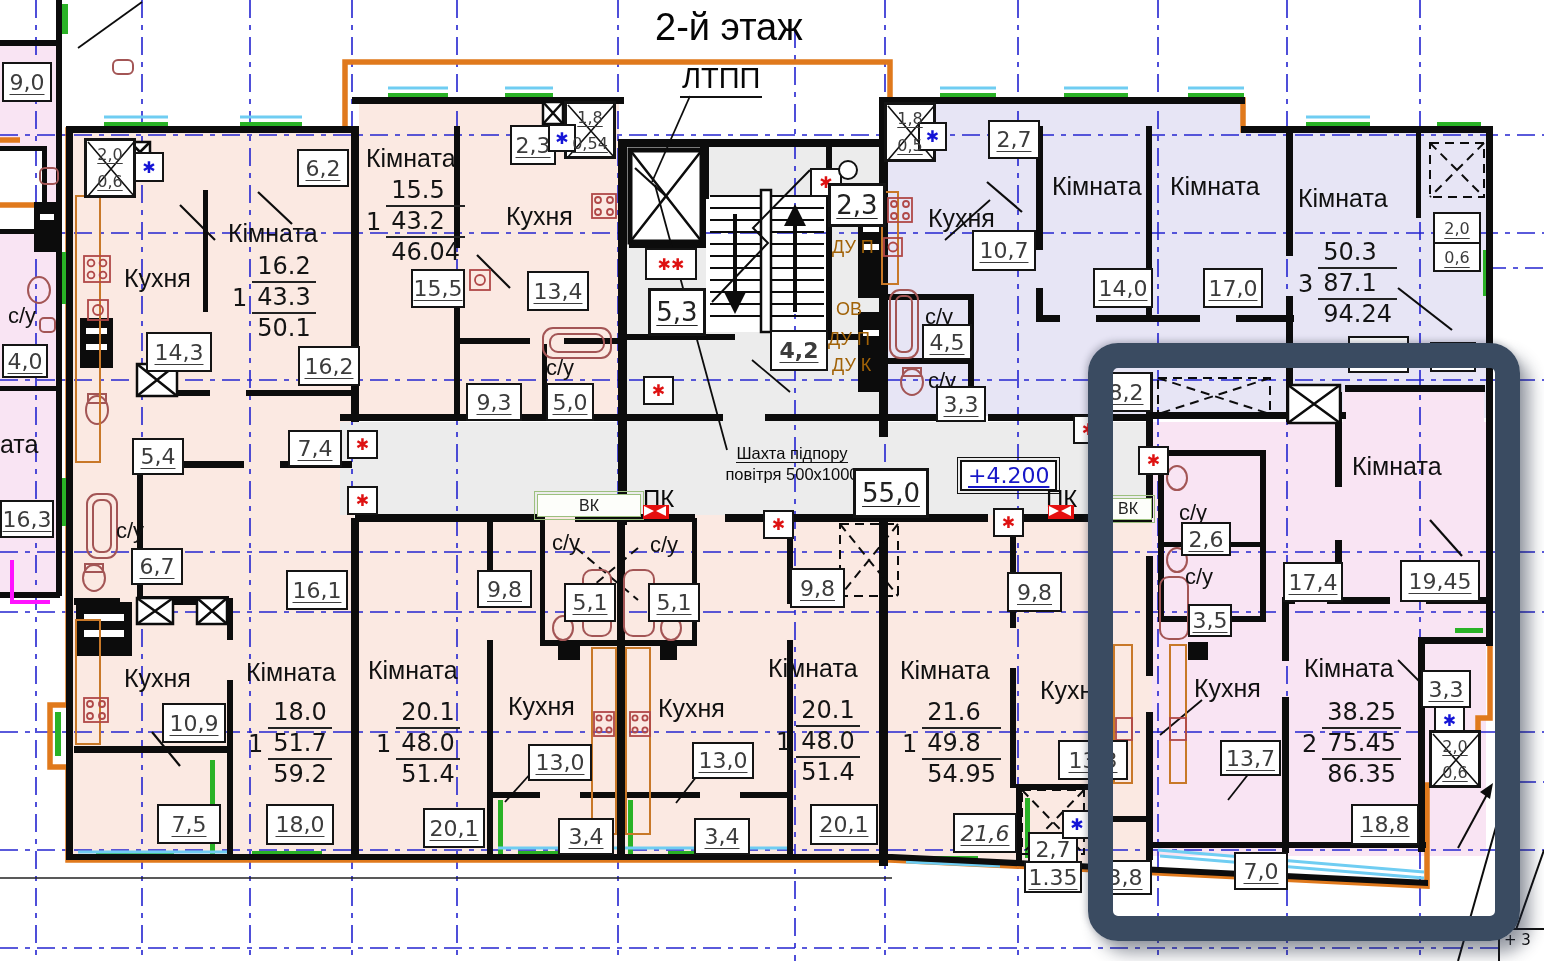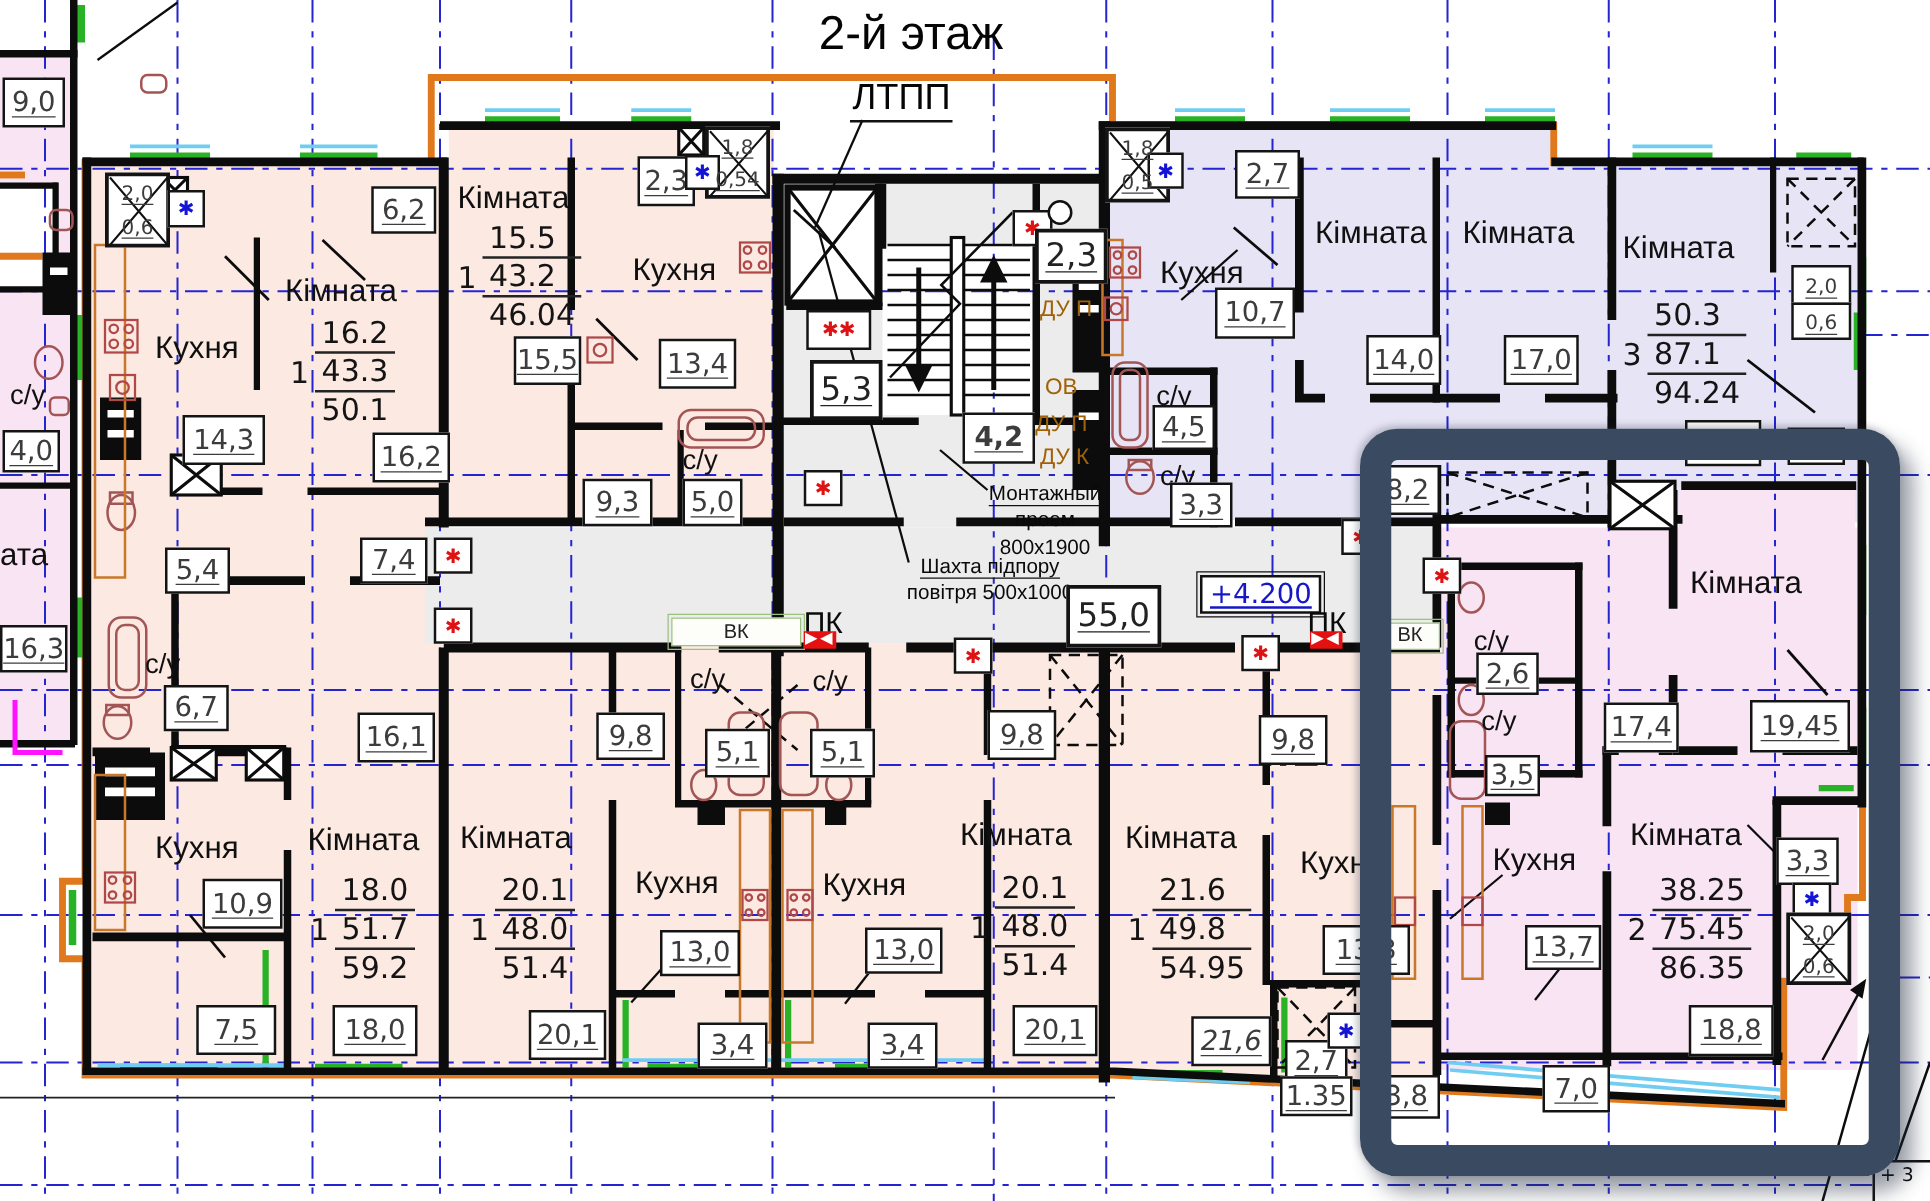--- a/index.html
+++ b/index.html
@@ -524,22 +524,20 @@
 <div class="P abox bold" style="left:828px;top:183px;width:52px;height:38px;">
       <span>2,3</span>
     </div>
 <div class="P du" style="left:832px;top:238px;width:30px;">ДУ П</div>
 <div class="P du" style="left:836px;top:300px;width:26px;">ОВ</div>
 <div class="P du" style="left:828px;top:330px;width:42px;">ДУ П</div>
 <div class="P du" style="left:832px;top:356px;width:30px;">ДУ К</div>
 <div class="P abox" style="left:770px;top:330px;width:54px;height:37px;font-weight:bold;">
       <span>4,2</span>
     </div>
-<div class="P ann" style="left:786px;top:385px;width:100px;">
-  <span class="ul">Монтажный</span><br><span>проем</span><br><span>800х1900</span></div>
 <div class="P ann" style="left:712px;top:443px;width:160px;">
   <span class="ul">Шахта підпору</span><br><span>повітря 500х1000</span></div>
 <div class="P abox bold" style="left:853px;top:468px;width:70px;height:44px;">
       <span>55,0</span>
     </div>
 <div class="P elev" style="left:960px;top:460px;">+4.200</div>
 
 <div class="P vkbox" style="left:537px;top:494px;width:102px;height:21px;">ВК</div>
 <div class="P pk" style="left:643px;top:485px;">ПК</div>
 <div class="P pkicon" style="left:643px;top:505px;width:26px;height:14px;">

